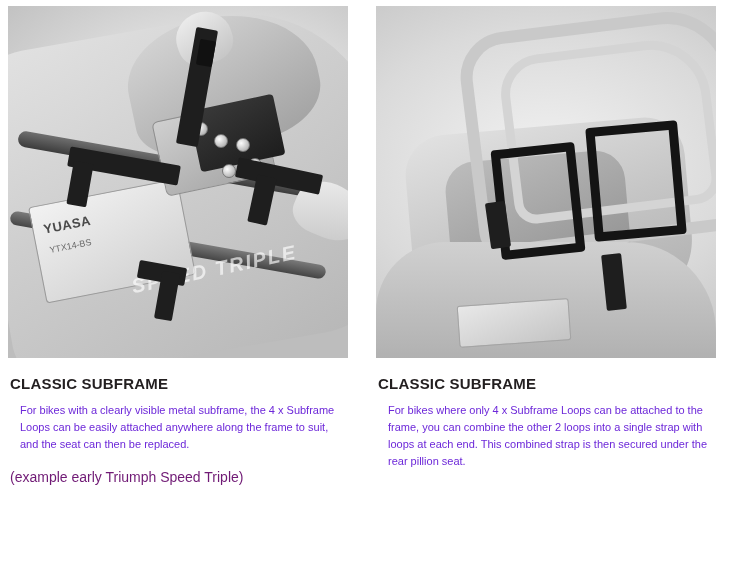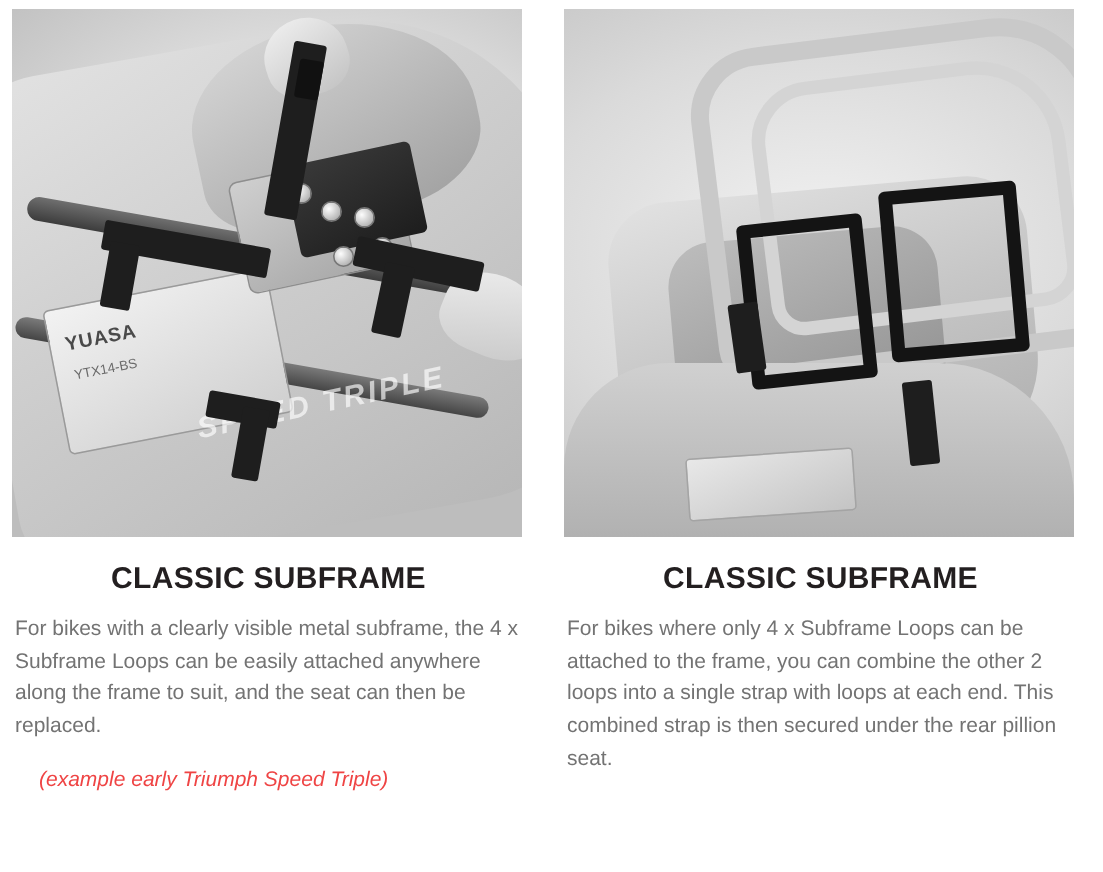--- a/index.html
+++ b/index.html
@@ -214,38 +214,36 @@
     border-radius: 3px;
   }
   .r-loop {
     position: absolute;
     border: 9px solid #141414;
     background: transparent;
   }
 
   
   .heading {
-    font-size: 20px;
+    font-size: 15px;
     font-weight: bold;
     letter-spacing: .2px;
     margin: 17px 0 10px 2px;
     color: #231f20;
-    text-align: center;
   }
   .body-text {
-    font-size: 14px;
+    font-size: 11px;
     line-height: 1.55;
-    margin: 0 0 16px 2px;
-    color: #737373;
+    margin: 0 0 16px 12px;
+    color: #6d28d9;
   }
   .example {
     font-size: 14px;
-    font-style: italic;
-    color: #ef4444;
-    margin-left: 18px;
+    color: #701a75;
+    margin-left: 2px;
   }
   .col-right .body-text { margin-bottom: 14px; }
 </style>
 </head>
 <body>
 
 <div class="page">
   <div class="columns">
 
     <div class="col col-left">

